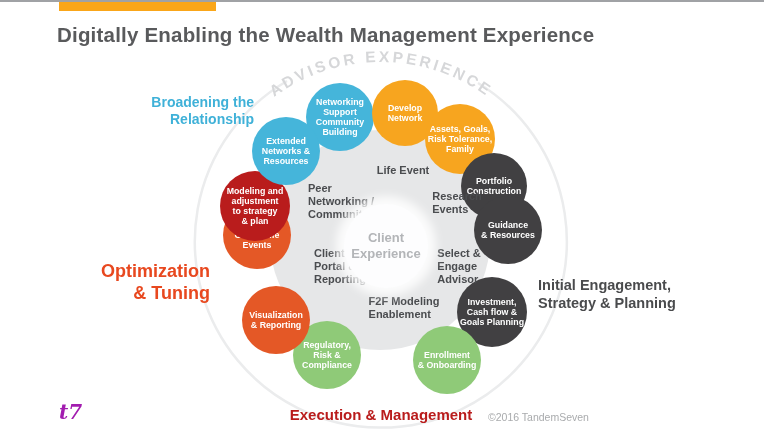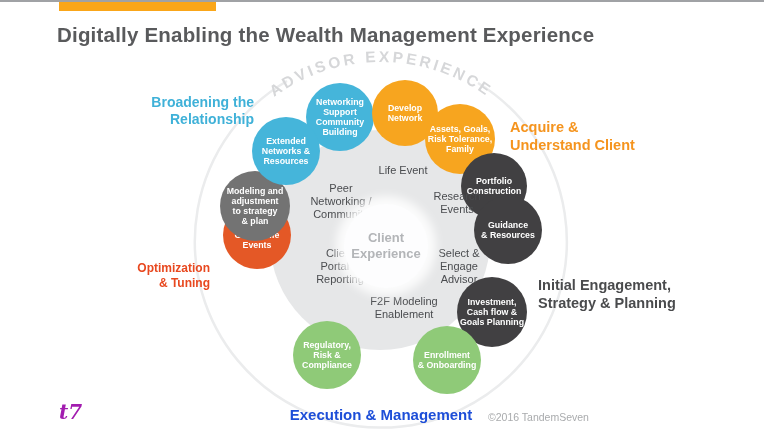--- a/index.html
+++ b/index.html
@@ -54,32 +54,32 @@
     position: absolute; border-radius: 50%;
     display: flex; align-items: center; justify-content: center;
     text-align: center;
   }
   .bubble .lbl {
     font-size: 8.8px; font-weight: bold; color: #ffffff;
     line-height: 1.16; white-space: pre-line;
   }
   .inner-label {
     position: absolute; transform: translate(-50%, -50%);
-    font-size: 11px; font-weight: normal; color: #4a4c4f;
-    line-height: 1.2; text-align: center; white-space: pre-line; padding-left: 36px;
+    font-size: 11px; font-weight: bold; color: #4a4c4f;
+    line-height: 1.2; text-align: left; white-space: pre-line; padding-left: 36px;
   }
   .section-label {
     position: absolute; font-weight: bold;
     line-height: 1.22; white-space: pre-line;
   }
   .sec-broadening { right: 510px; top: 94px; font-size: 14px; text-align: right; }
   .sec-acquire { left: 510px; top: 119px; font-size: 14.5px; text-align: left; }
   .sec-initial { left: 538px; top: 277px; font-size: 14.5px; text-align: left; }
   .sec-execution { left: 270px; top: 406px; width: 222px; font-size: 15px; text-align: center; }
-  .sec-optimization { right: 554px; top: 261px; font-size: 12px; text-align: right; }
+  .sec-optimization { right: 554px; top: 261px; font-size: 18px; text-align: right; }
   .logo {
     position: absolute; left: 59px; top: 400px;
     font-family: "DejaVu Serif", serif;
     font-style: italic; font-weight: bold;
     font-size: 20px; color: #a21caf;
   }
   .copyright {
     position: absolute; left: 488px; top: 411px;
     font-size: 10.5px; color: #a9abad;
   }
@@ -136,26 +136,30 @@
   </div>
   <div class="bubble" style="left: 413px; top: 326px; width: 68px; height: 68px; background: rgb(143, 202, 120);">
     <span class="lbl">Enrollment
 &amp; Onboarding</span>
   </div>
   <div class="bubble" style="left: 293px; top: 321px; width: 68px; height: 68px; background: rgb(143, 202, 120);">
     <span class="lbl">Regulatory,
 Risk &amp;
 Compliance</span>
   </div>
+  <div class="bubble" style="left: 242px; top: 286px; width: 68px; height: 68px; background: rgb(228, 88, 38);">
+    <span class="lbl">Visualization
+&amp; Reporting</span>
+  </div>
   <div class="bubble" style="left: 223px; top: 201px; width: 68px; height: 68px; background: rgb(228, 88, 38);">
     <span class="lbl">Reassess
 Goals, Life
 Events</span>
   </div>
-  <div class="bubble" style="left: 220px; top: 171px; width: 70px; height: 70px; background: #737373;">
+  <div class="bubble" style="left: 220px; top: 171px; width: 70px; height: 70px; background: #b91c1c;">
     <span class="lbl">Modeling and
 adjustment
 to strategy
 &amp; plan</span>
   </div>
   <div class="bubble" style="left: 252px; top: 117px; width: 68px; height: 68px; background: rgb(69, 181, 218);">
     <span class="lbl">Extended
 Networks &amp;
 Resources</span>
   </div>
@@ -175,24 +179,22 @@
 Networking /
 Community</div>
 
   <div class="center-circle">
     <span class="lbl">Client
 Experience</span>
   </div>
 
   <div class="section-label sec-broadening" style="color: rgb(63, 177, 216);">Broadening the
 Relationship</div>
-  <div class="section-label sec-acquire" style="color: rgb(245, 148, 30);">Acquire &amp;
-Understand Client</div>
   <div class="section-label sec-initial" style="color: rgb(74, 75, 77);">Initial Engagement,
 Strategy &amp; Planning</div>
-  <div class="section-label sec-execution" style="color: #1d4ed8;">Execution &amp; Management</div>
+  <div class="section-label sec-execution" style="color: #b91c1c;">Execution &amp; Management</div>
   <div class="section-label sec-optimization" style="color: rgb(232, 72, 31);">Optimization
 &amp; Tuning</div>
 
   <div class="logo">t7</div>
   <div class="copyright">©2016 TandemSeven</div>
 
 </div>
 
 </body></html>

